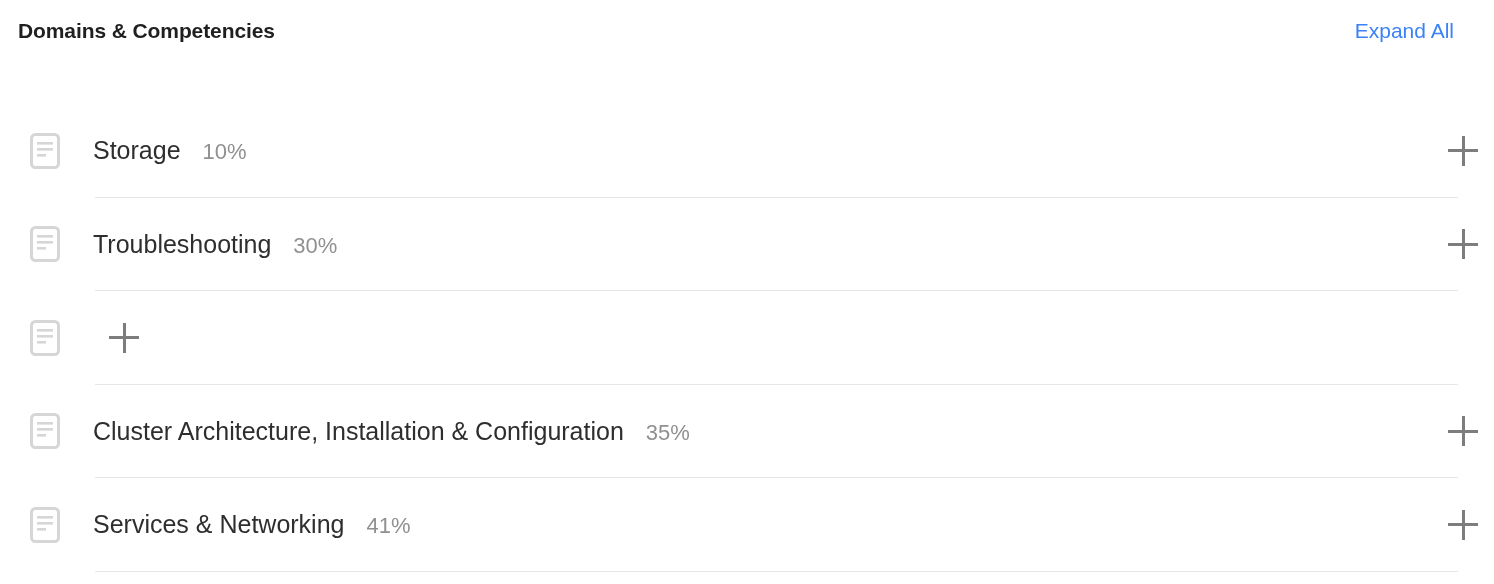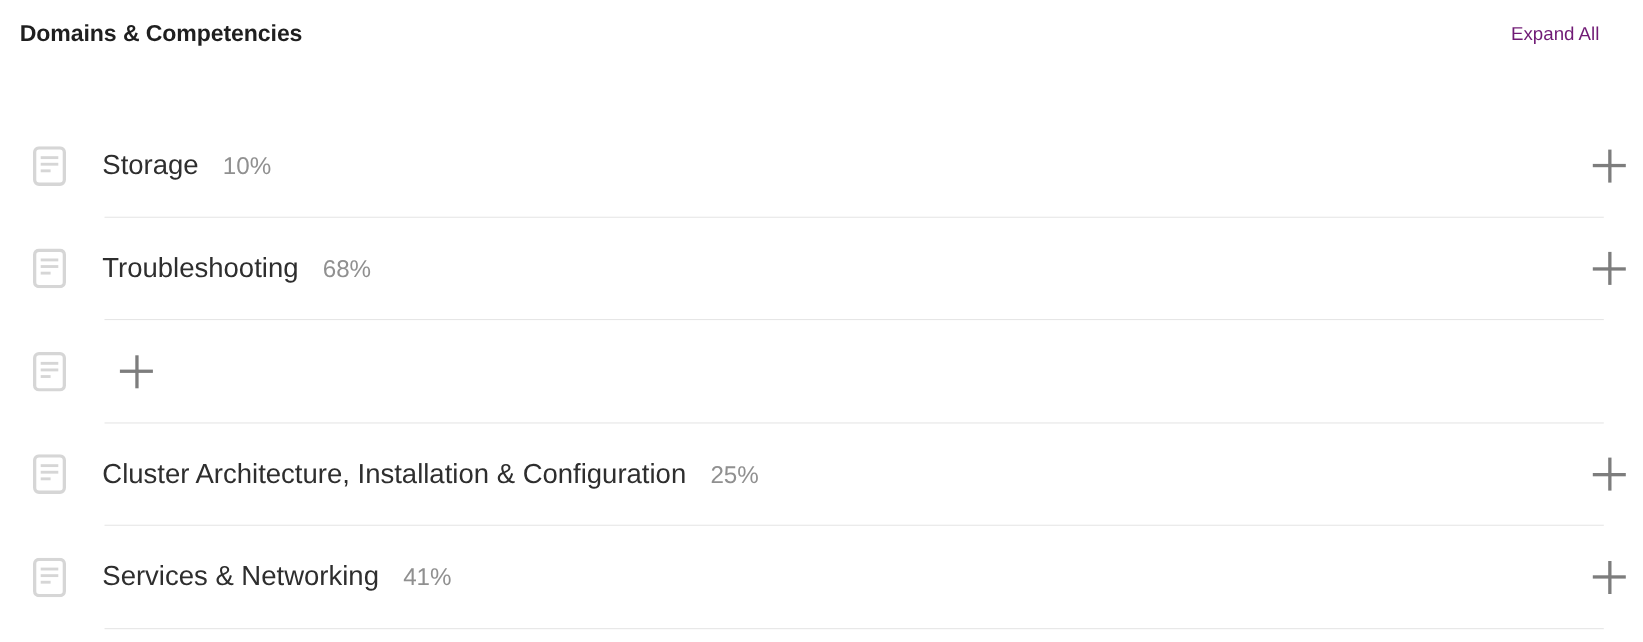--- a/index.html
+++ b/index.html
@@ -36,23 +36,23 @@
   .page-title {
     font-size: 21px;
     font-weight: bold;
     color: #1f1f1f;
     letter-spacing: -0.1px;
     line-height: 1;
     white-space: nowrap;
   }
 
   .expand-all {
-    font-size: 17px;
+    font-size: 21px;
     font-weight: 400;
-    color: #701a75;
+    color: #3b82f6;
     line-height: 1;
     white-space: nowrap;
     cursor: pointer;
     text-decoration: none;
     background: none;
     border: none;
     font-family: "Liberation Sans", sans-serif;
   }
 
   
@@ -177,21 +177,21 @@
 
     <div class="domain-row">
       <svg class="doc-icon" viewBox="0 0 30 36">
         <rect x="1.5" y="1.5" width="27" height="33" rx="4" ry="4" fill="#ffffff" stroke="#d6d6d6" stroke-width="3"></rect>
         <rect x="7" y="9" width="16" height="2.6" fill="#d6d6d6"></rect>
         <rect x="7" y="15" width="16" height="2.6" fill="#d6d6d6"></rect>
         <rect x="7" y="21" width="9" height="2.6" fill="#d6d6d6"></rect>
       </svg>
       <div class="row-main">
         <span class="row-label">Troubleshooting</span>
-        <span class="row-percent">68%</span>
+        <span class="row-percent">30%</span>
       </div>
       <div class="plus-icon"></div>
     </div>
 
     <div class="domain-row">
       <svg class="doc-icon" viewBox="0 0 30 36">
         <rect x="1.5" y="1.5" width="27" height="33" rx="4" ry="4" fill="#ffffff" stroke="#d6d6d6" stroke-width="3"></rect>
         <rect x="7" y="9" width="16" height="2.6" fill="#d6d6d6"></rect>
         <rect x="7" y="15" width="16" height="2.6" fill="#d6d6d6"></rect>
         <rect x="7" y="21" width="9" height="2.6" fill="#d6d6d6"></rect>
@@ -201,21 +201,21 @@
 
     <div class="domain-row">
       <svg class="doc-icon" viewBox="0 0 30 36">
         <rect x="1.5" y="1.5" width="27" height="33" rx="4" ry="4" fill="#ffffff" stroke="#d6d6d6" stroke-width="3"></rect>
         <rect x="7" y="9" width="16" height="2.6" fill="#d6d6d6"></rect>
         <rect x="7" y="15" width="16" height="2.6" fill="#d6d6d6"></rect>
         <rect x="7" y="21" width="9" height="2.6" fill="#d6d6d6"></rect>
       </svg>
       <div class="row-main">
         <span class="row-label">Cluster Architecture, Installation &amp; Configuration</span>
-        <span class="row-percent">25%</span>
+        <span class="row-percent">35%</span>
       </div>
       <div class="plus-icon"></div>
     </div>
 
     <div class="domain-row">
       <svg class="doc-icon" viewBox="0 0 30 36">
         <rect x="1.5" y="1.5" width="27" height="33" rx="4" ry="4" fill="#ffffff" stroke="#d6d6d6" stroke-width="3"></rect>
         <rect x="7" y="9" width="16" height="2.6" fill="#d6d6d6"></rect>
         <rect x="7" y="15" width="16" height="2.6" fill="#d6d6d6"></rect>
         <rect x="7" y="21" width="9" height="2.6" fill="#d6d6d6"></rect>

